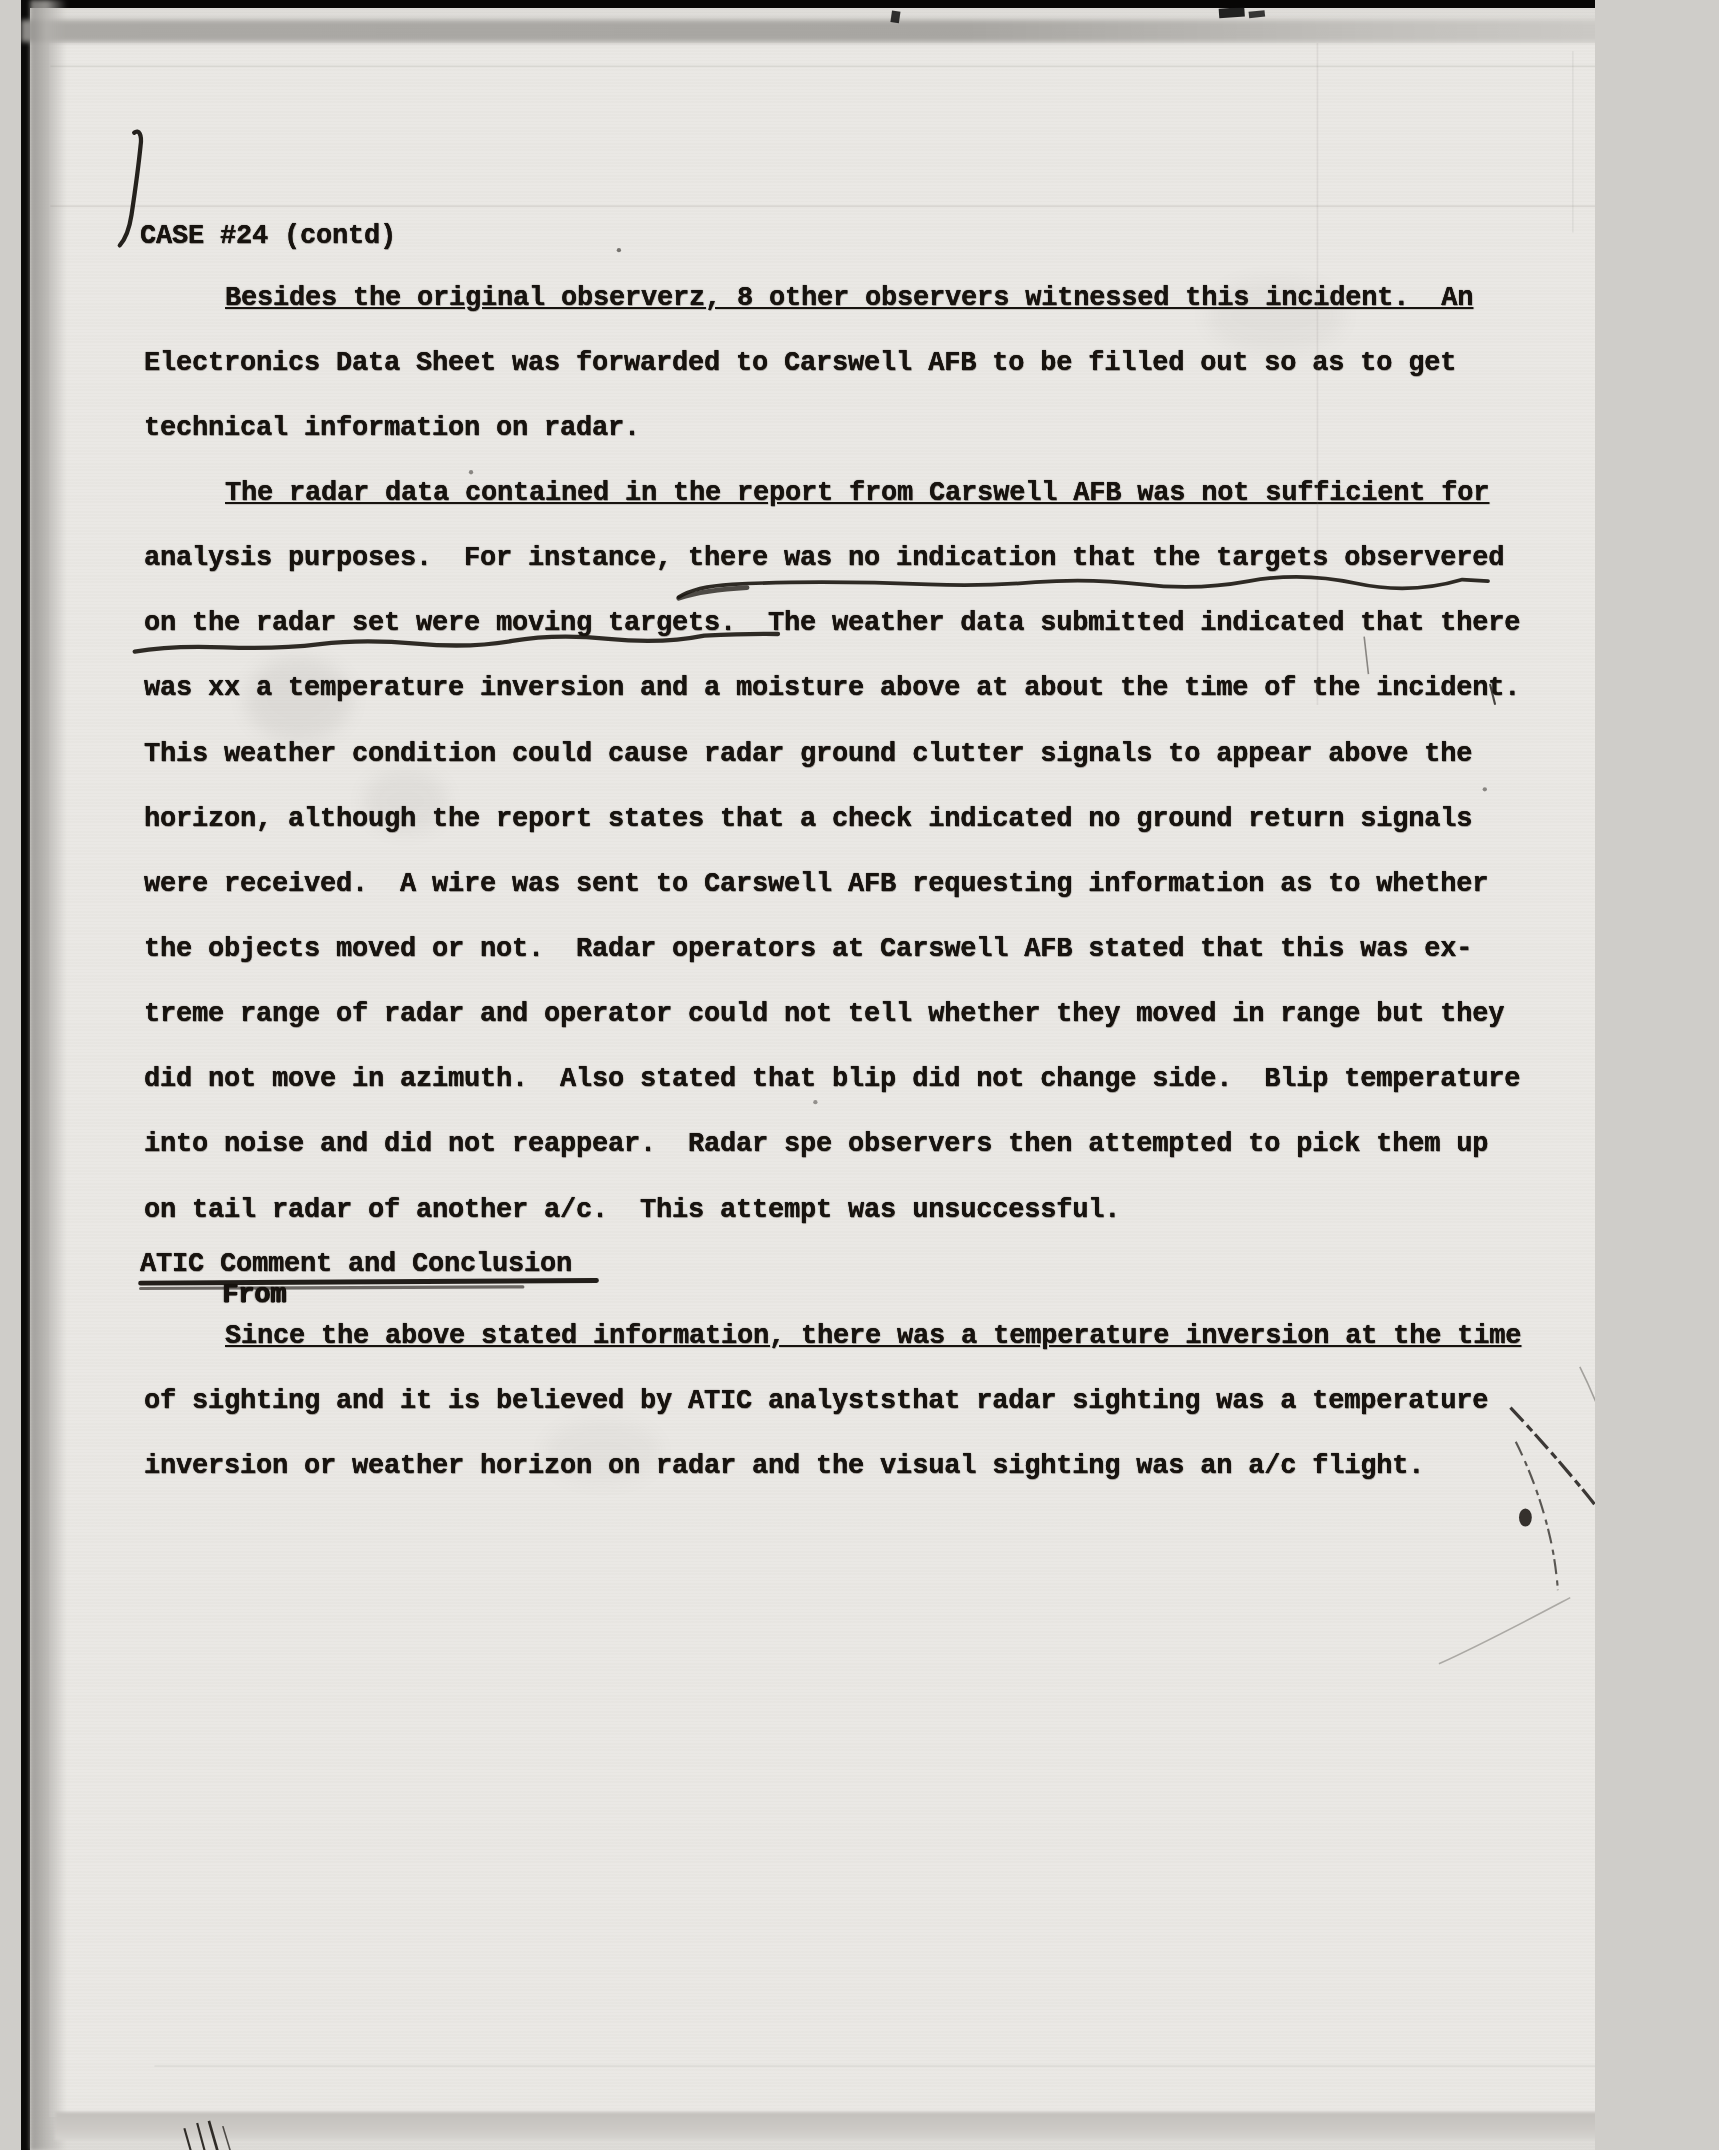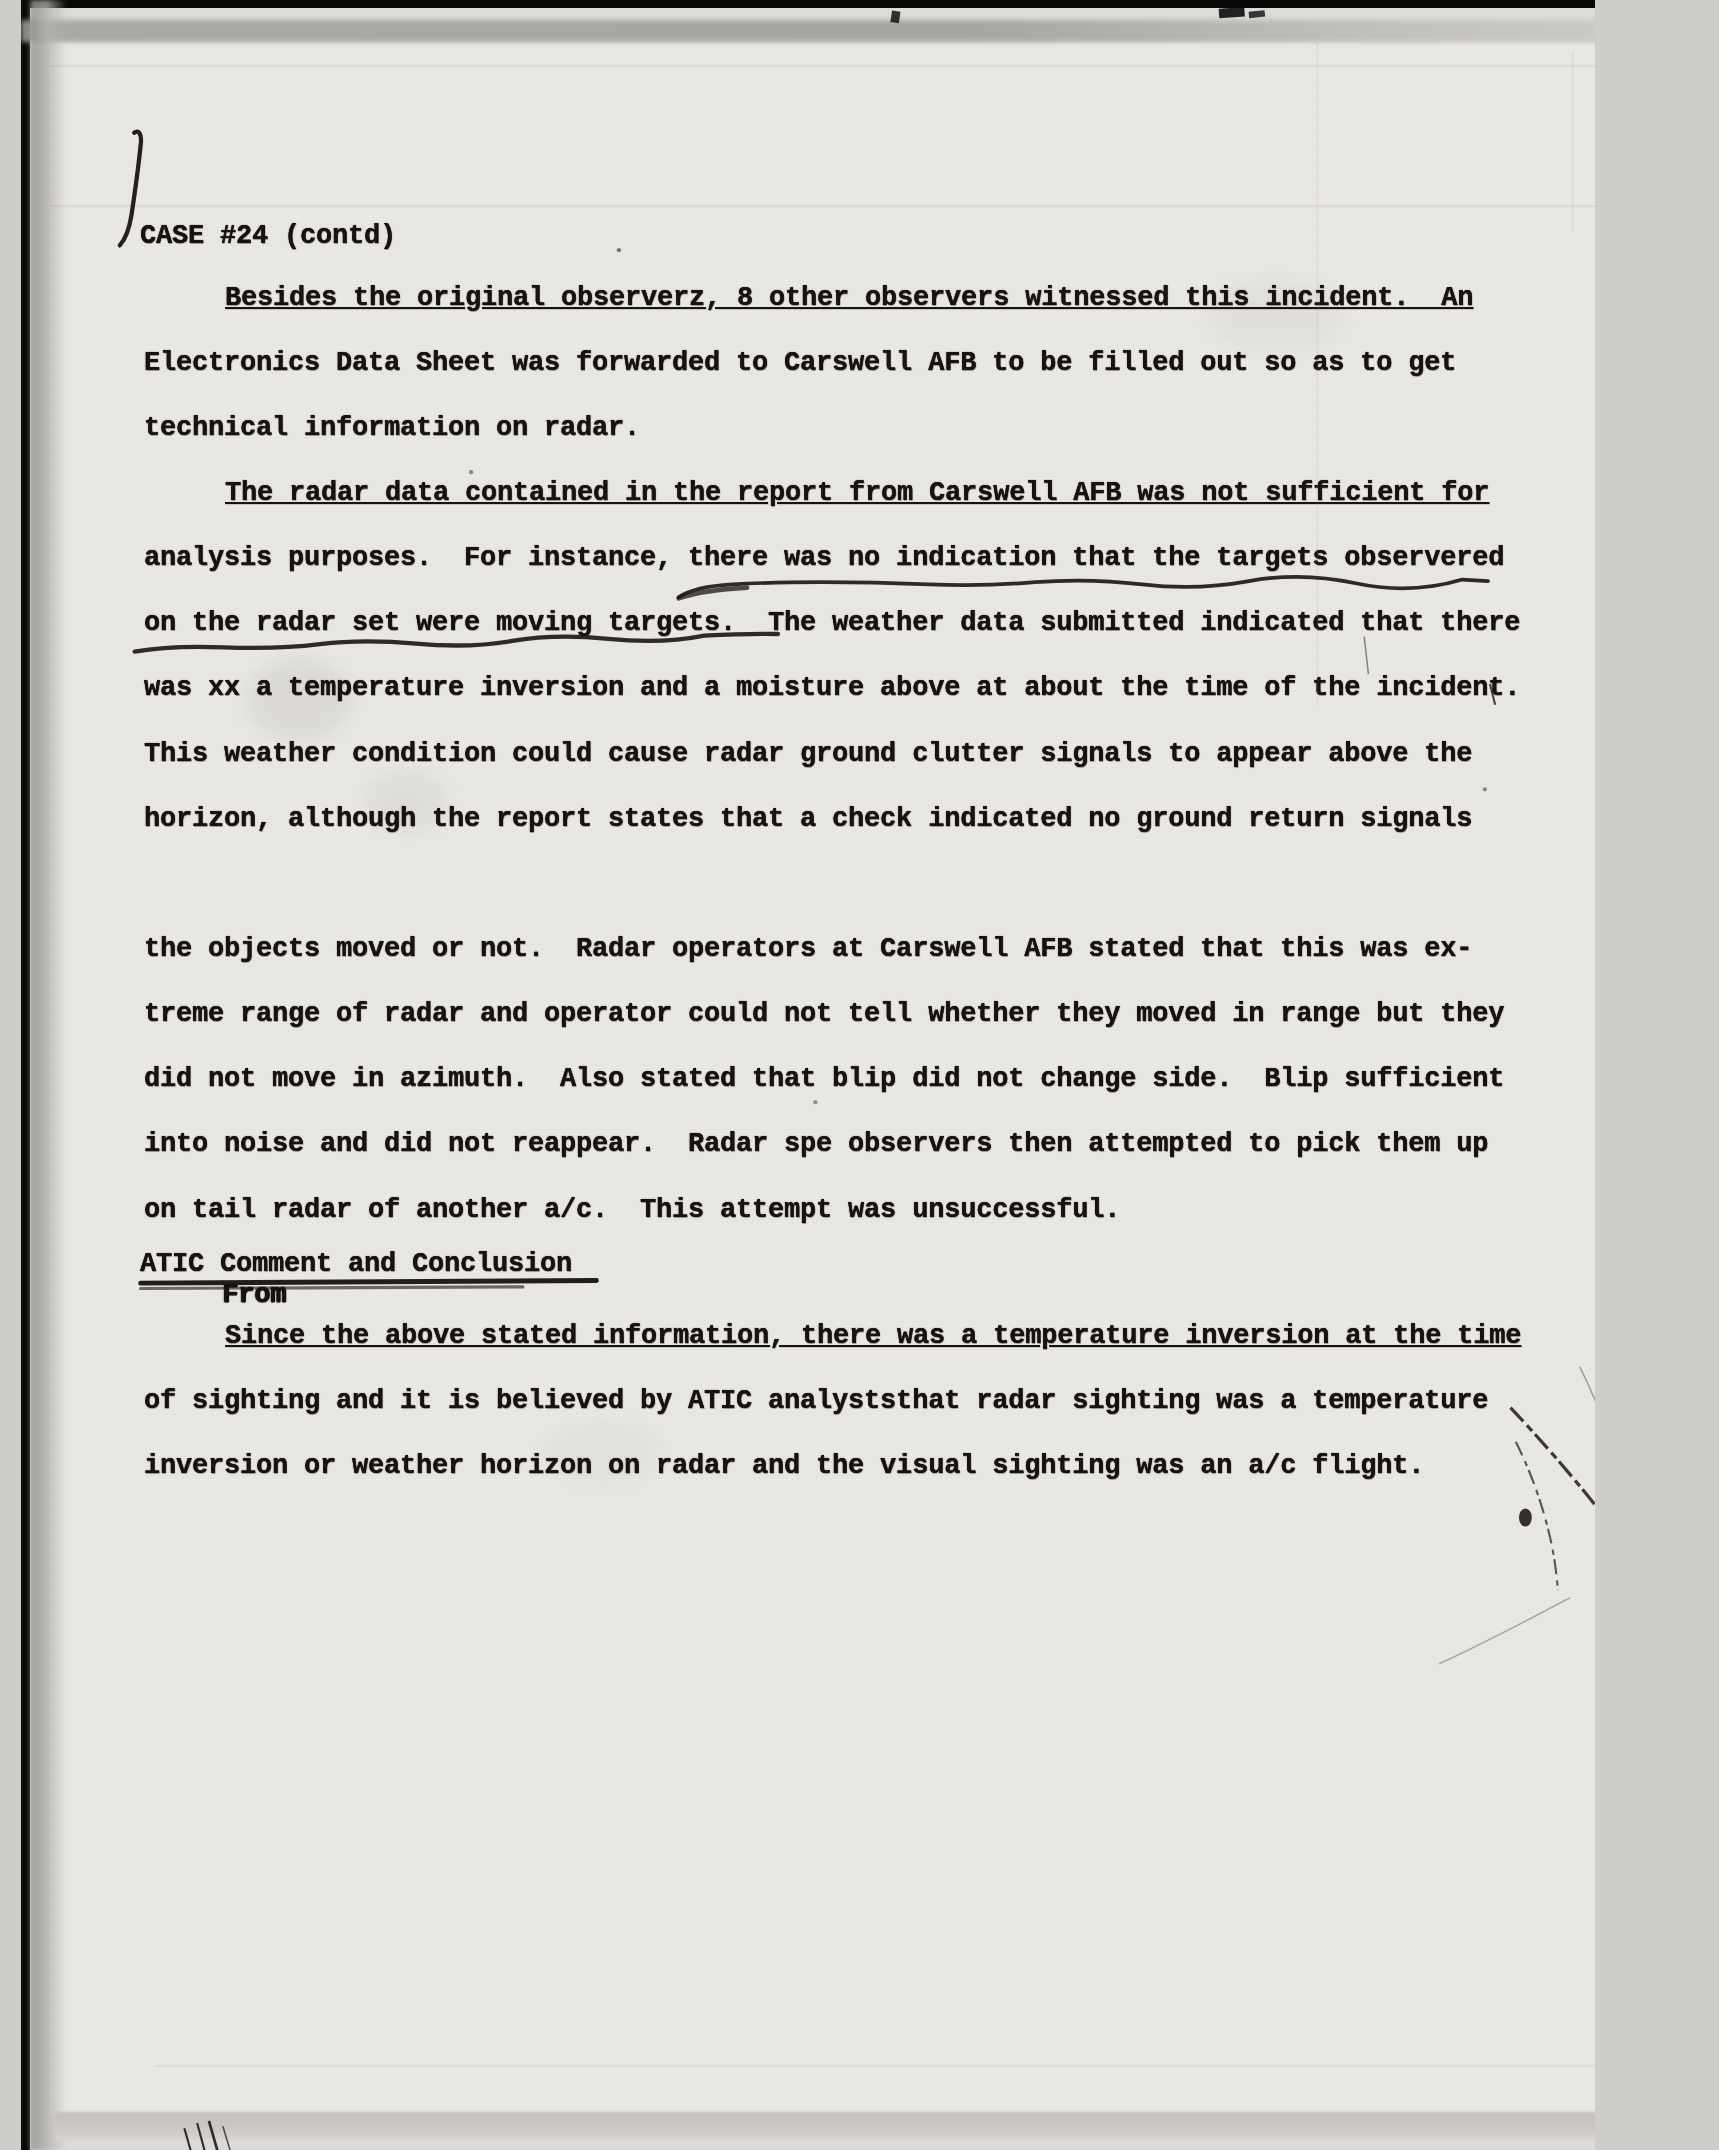--- a/index.html
+++ b/index.html
@@ -59,23 +59,24 @@
   <div class="tline ind" style="top:285px">Besides the original observerz, 8 other observers witnessed this incident.  An</div>
   <div class="tline" style="top:350px">Electronics Data Sheet was forwarded to Carswell AFB to be filled out so as to get</div>
   <div class="tline" style="top:415px">technical information on radar.</div>
 
   <div class="tline ind" style="top:480px">The radar data contained in the report from Carswell AFB was not sufficient for</div>
   <div class="tline" style="top:545px">analysis purposes.  For instance, there was no indication that the targets observered</div>
   <div class="tline" style="top:610px">on the radar set were moving targets.  The weather data submitted indicated that there</div>
   <div class="tline" style="top:675px">was xx a temperature inversion and a moisture above at about the time of the incident.</div>
   <div class="tline" style="top:806px">horizon, although the report states that a check indicated no ground return signals</div>
   <div class="tline" style="top:741px">This weather condition could cause radar ground clutter signals to appear above the</div>
+  <div class="tline" style="top:871px">were received.  A wire was sent to Carswell AFB requesting information as to whether</div>
   <div class="tline" style="top:936px">the objects moved or not.  Radar operators at Carswell AFB stated that this was ex-</div>
   <div class="tline" style="top:1001px">treme range of radar and operator could not tell whether they moved in range but they</div>
-  <div class="tline" style="top:1066px">did not move in azimuth.  Also stated that blip did not change side.  Blip sufficient</div>
+  <div class="tline" style="top:1066px">did not move in azimuth.  Also stated that blip did not change side.  Blip temperature</div>
   <div class="tline" style="top:1131px">into noise and did not reappear.  Radar spe observers then attempted to pick them up</div>
   <div class="tline" style="top:1197px">on tail radar of another a/c.  This attempt was unsuccessful.</div>
 
   <div class="tline sec-head" style="top:1251px">ATIC Comment and Conclusion</div>
   <div class="tline stray" style="top:1282px">From</div>
 
   <div class="tline ind" style="top:1323px">Since the above stated information, there was a temperature inversion at the time</div>
   <div class="tline" style="top:1388px">of sighting and it is believed by ATIC analyststhat radar sighting was a temperature</div>
   <div class="tline" style="top:1453px">inversion or weather horizon on radar and the visual sighting was an a/c flight.</div>
 

